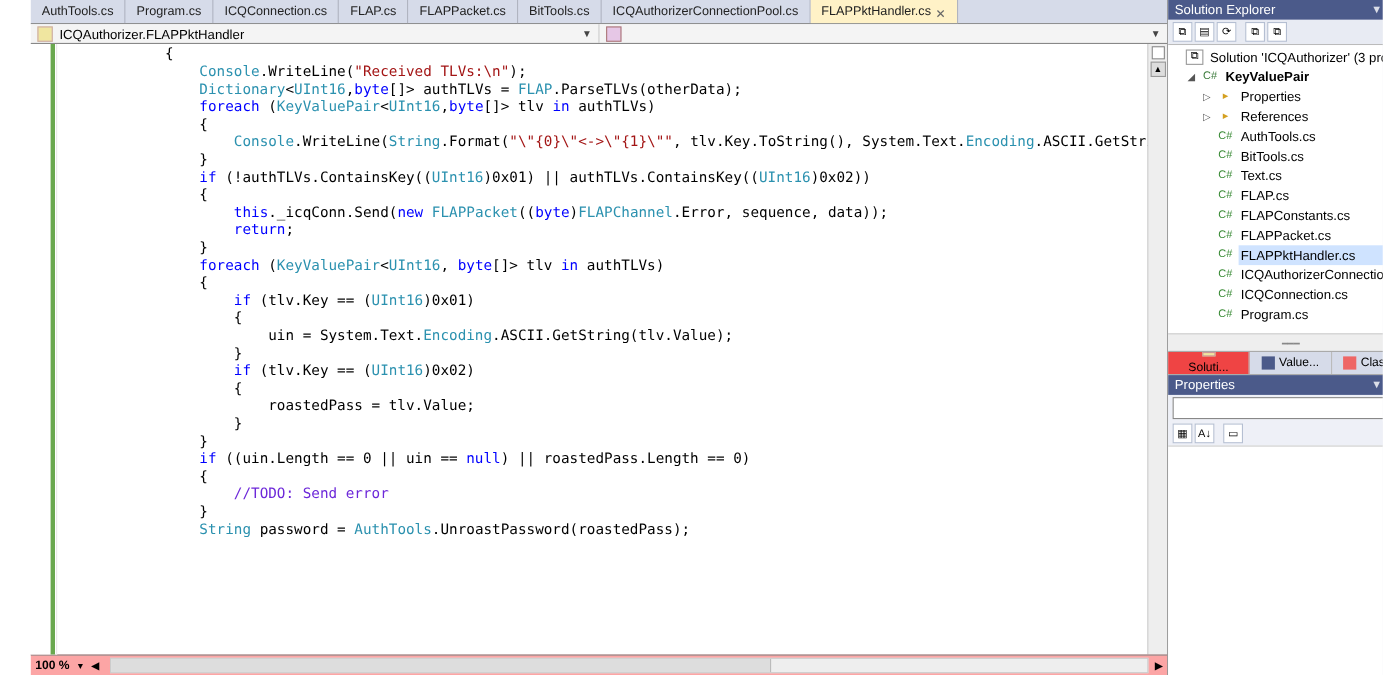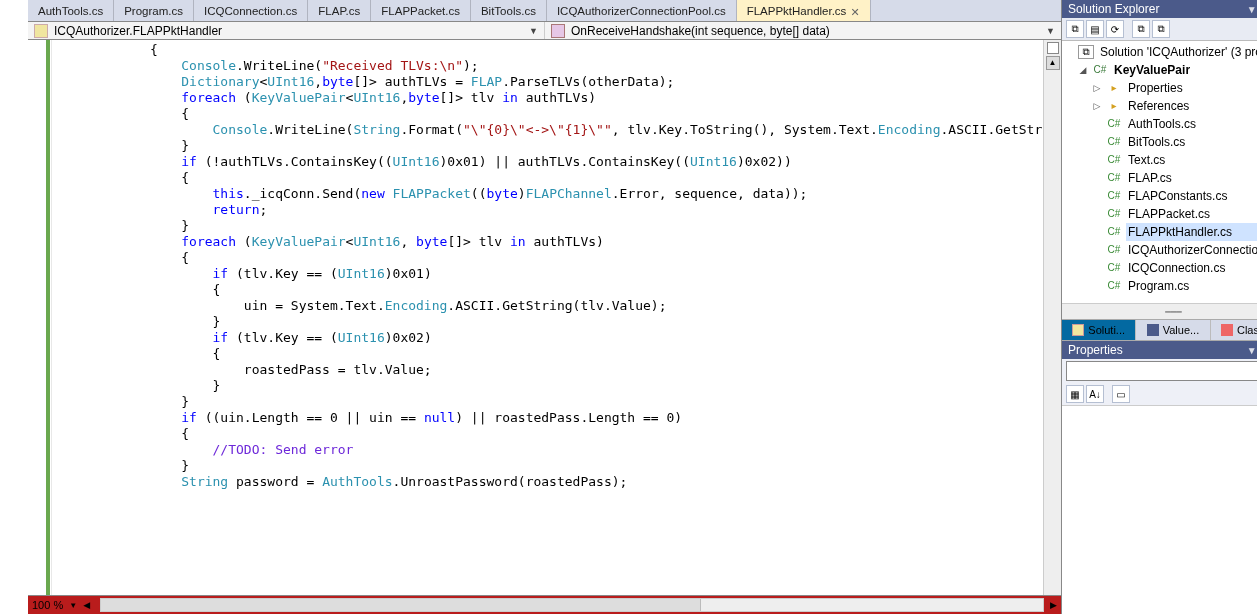--- a/index.html
+++ b/index.html
@@ -23,21 +23,21 @@
 .gutter .green { position: absolute; left: 18px; top: 0; width: 4px; height: 100%; background: #6aa84f; }
 .code { flex: 1; overflow: hidden; padding: 2px 0; font-family: Consolas, monospace; font-size: 13px; line-height: 16px; white-space: pre; color: #000; position: relative; }
 .code .ln { display: block; padding-left: 4px; }
 .kw { color: #0000ff; }
 .ty { color: #2b91af; }
 .st { color: #a31515; }
 .cm { color: #6d28d9; }
 .vscroll { width: 18px; background: #eee; border-left: 1px solid #ccc; display: flex; flex-direction: column; align-items: center; padding-top: 2px; gap: 2px; }
 .vscroll .sp { width: 12px; height: 12px; background: #fff; border: 1px solid #888; }
 .vscroll .arr { width: 14px; height: 14px; background: #ddd; border: 1px solid #999; font-size: 8px; text-align: center; line-height: 12px; }
-.status-bottom { display: flex; align-items: center; height: 19px; border-top: 1px solid #888; font-size: 11px; padding: 0 4px; gap: 6px; background: #b91c1c; }
+.status-bottom { display: flex; align-items: center; height: 19px; border-top: 1px solid #888; font-size: 11px; padding: 0 4px; gap: 6px; background: #fca5a5; font-weight: bold; }
 .status-bottom .zoom-dd { font-size: 8px; }
 .hscroll { flex: 1; height: 14px; background: #eee; border: 1px solid #ccc; margin-left: 4px; position: relative; }
 .hscroll .thumb { position: absolute; left: 0; top: 0; height: 100%; width: 600px; background: #ddd; border-right: 1px solid #bbb; }
 .right-panel { width: 223px; display: flex; flex-direction: column; background: #eef0f7; }
 .panel-head { background: #4b5a8a; color: #fff; font-size: 12px; padding: 2px 6px; display: flex; align-items: center; }
 .panel-head .title { flex: 1; }
 .panel-head .ctl { font-size: 10px; margin-left: 4px; opacity: .8; }
 .toolbar { display: flex; gap: 2px; padding: 2px 4px; background: #e8ebf3; border-bottom: 1px solid #bbb; }
 .tbtn { width: 18px; height: 18px; background: #fff; border: 1px solid #b5bfd2; display: flex; align-items: center; justify-content: center; font-size: 10px; }
 .tree { flex: 0 0 auto; background: #fff; padding: 2px 2px 8px 2px; font-size: 12px; line-height: 18px; overflow: hidden; }
@@ -48,21 +48,21 @@
 .ticon.proj { color: #3a7a3a; }
 .ticon.fold { color: #d4a020; }
 .ticon.cs { color: #388a34; }
 .tnode .lbl { flex: 1; padding: 0 2px; overflow: hidden; text-overflow: ellipsis; }
 .tnode.selected .lbl { background: #cfe3ff; }
 .tnode.bold .lbl { font-weight: bold; }
 .pl0 { padding-left: 0; } .pl1 { padding-left: 14px; } .pl2 { padding-left: 28px; }
 .hsb { height: 16px; background: #eee; border-top: 1px solid #ccc; display:flex; align-items:center; justify-content:center; color:#888; font-size:9px;}
 .tabstrip { display: flex; background: #d6dbe9; border-top: 1px solid #aaa; border-bottom: 1px solid #aaa; height: 22px; }
 .ptab { flex: 1; font-size: 11px; display: flex; align-items: center; justify-content: center; gap: 4px; border-right: 1px solid #bbb; cursor: pointer; }
-.ptab.active { background: #0369a1; }
+.ptab.active { background: #ef4444; flex-direction: column; }
 .ptab .pico { width: 12px; height: 12px; display:inline-block; }
 .ptab .pico.s { background: #f0e6a0; border:1px solid #c99; }
 .ptab .pico.t { background: #4b5a8a; }
 .ptab .pico.c { background: #e66; }
 .prop-blank { flex: 1; background: #fff; border-top: 1px solid #ccc; }
 .prop-dd { height: 20px; background: #fff; border: 1px solid #888; margin: 2px 4px; display:flex; align-items:center; justify-content:flex-end; padding-right:4px; font-size:9px; color:#555; }
 .prop-tools { display:flex; gap:2px; padding:2px 4px; background:#eef0f7; }
 </style>
 </head>
 <body>
@@ -97,21 +97,20 @@
         </div>
       </div>
     <div class="nav-bar">
       <div class="nav-half">
         <span class="nav-icon"></span>
         <span class="nav-text">ICQAuthorizer.FLAPPktHandler</span>
         <span class="dd">▼</span>
       </div>
       <div class="nav-half">
         <span class="nav-icon method"></span>
-        <span class="nav-text">OnReceiveHandshake(int sequence, byte[] data)</span>
         <span class="dd">▼</span>
       </div>
     </div>
     <div class="code-wrap">
       <div class="gutter">
           <div class="green"></div>
         </div>
       <div class="code" id="code"><span class="ln"><span>            {</span></span><span class="ln"><span>                </span><span class="ty">Console</span><span>.WriteLine(</span><span class="st">"Received TLVs:\n"</span><span>);</span></span><span class="ln"><span>                </span><span class="ty">Dictionary</span><span>&lt;</span><span class="ty">UInt16</span><span>,</span><span class="kw">byte</span><span>[]&gt; authTLVs = </span><span class="ty">FLAP</span><span>.ParseTLVs(otherData);</span></span><span class="ln"><span></span></span><span class="ln"><span>                </span><span class="kw">foreach</span><span> (</span><span class="ty">KeyValuePair</span><span>&lt;</span><span class="ty">UInt16</span><span>,</span><span class="kw">byte</span><span>[]&gt; tlv </span><span class="kw">in</span><span> authTLVs)</span></span><span class="ln"><span>                {</span></span><span class="ln"><span>                    </span><span class="ty">Console</span><span>.WriteLine(</span><span class="ty">String</span><span>.Format(</span><span class="st">"\"{0}\"&lt;-&gt;\"{1}\""</span><span>, tlv.Key.ToString(), System.Text.</span><span class="ty">Encoding</span><span>.ASCII.GetString(tlv.</span></span><span class="ln"><span>                }</span></span><span class="ln"><span></span></span><span class="ln"><span>                </span><span class="kw">if</span><span> (!authTLVs.ContainsKey((</span><span class="ty">UInt16</span><span>)0x01) || authTLVs.ContainsKey((</span><span class="ty">UInt16</span><span>)0x02))</span></span><span class="ln"><span>                {</span></span><span class="ln"><span>                    </span><span class="kw">this</span><span>._icqConn.Send(</span><span class="kw">new</span><span> </span><span class="ty">FLAPPacket</span><span>((</span><span class="kw">byte</span><span>)</span><span class="ty">FLAPChannel</span><span>.Error, sequence, data));</span></span><span class="ln"><span>                    </span><span class="kw">return</span><span>;</span></span><span class="ln"><span>                }</span></span><span class="ln"><span></span></span><span class="ln"><span>                </span><span class="kw">foreach</span><span> (</span><span class="ty">KeyValuePair</span><span>&lt;</span><span class="ty">UInt16</span><span>, </span><span class="kw">byte</span><span>[]&gt; tlv </span><span class="kw">in</span><span> authTLVs)</span></span><span class="ln"><span>                {</span></span><span class="ln"><span>                    </span><span class="kw">if</span><span> (tlv.Key == (</span><span class="ty">UInt16</span><span>)0x01)</span></span><span class="ln"><span>                    {</span></span><span class="ln"><span>                        uin = System.Text.</span><span class="ty">Encoding</span><span>.ASCII.GetString(tlv.Value);</span></span><span class="ln"><span>                    }</span></span><span class="ln"><span></span></span><span class="ln"><span>                    </span><span class="kw">if</span><span> (tlv.Key == (</span><span class="ty">UInt16</span><span>)0x02)</span></span><span class="ln"><span>                    {</span></span><span class="ln"><span>                        roastedPass = tlv.Value;</span></span><span class="ln"><span>                    }</span></span><span class="ln"><span>                }</span></span><span class="ln"><span></span></span><span class="ln"><span>                </span><span class="kw">if</span><span> ((uin.Length == 0 || uin == </span><span class="kw">null</span><span>) || roastedPass.Length == 0)</span></span><span class="ln"><span>                {</span></span><span class="ln"><span>                    </span><span class="cm">//TODO: Send error</span></span><span class="ln"><span>                }</span></span><span class="ln"><span></span></span><span class="ln"><span>                </span><span class="ty">String</span><span> password = </span><span class="ty">AuthTools</span><span>.UnroastPassword(roastedPass);</span></span></div>
       <div class="vscroll">
         <div class="sp"></div>

